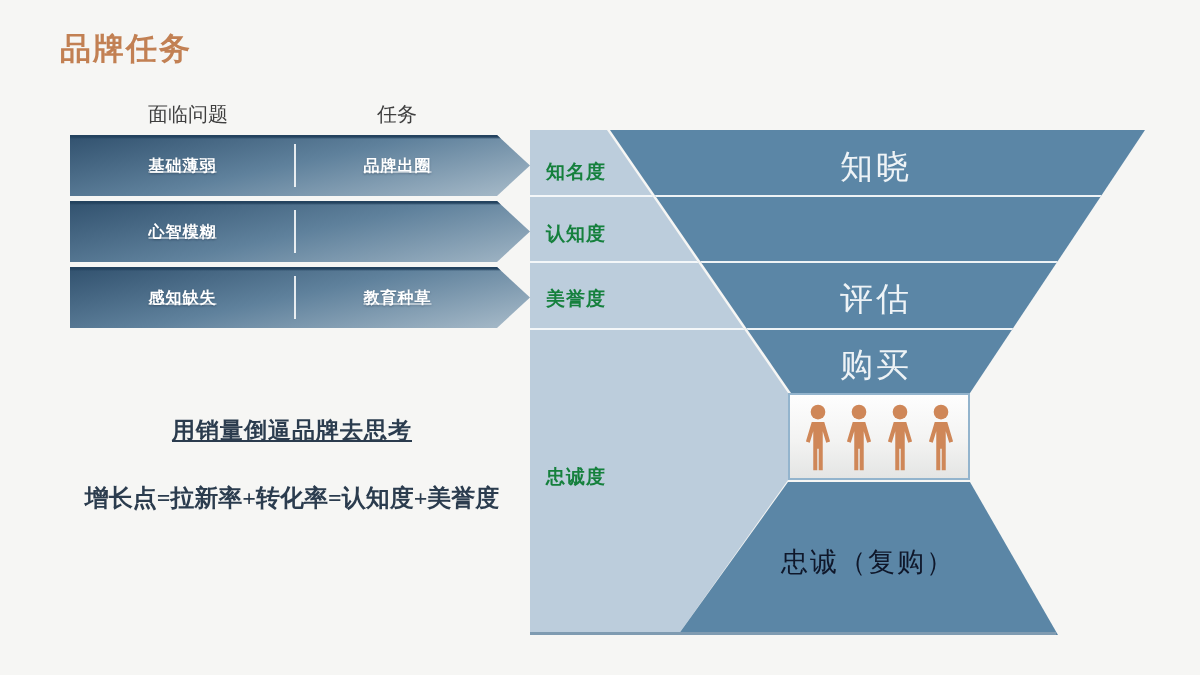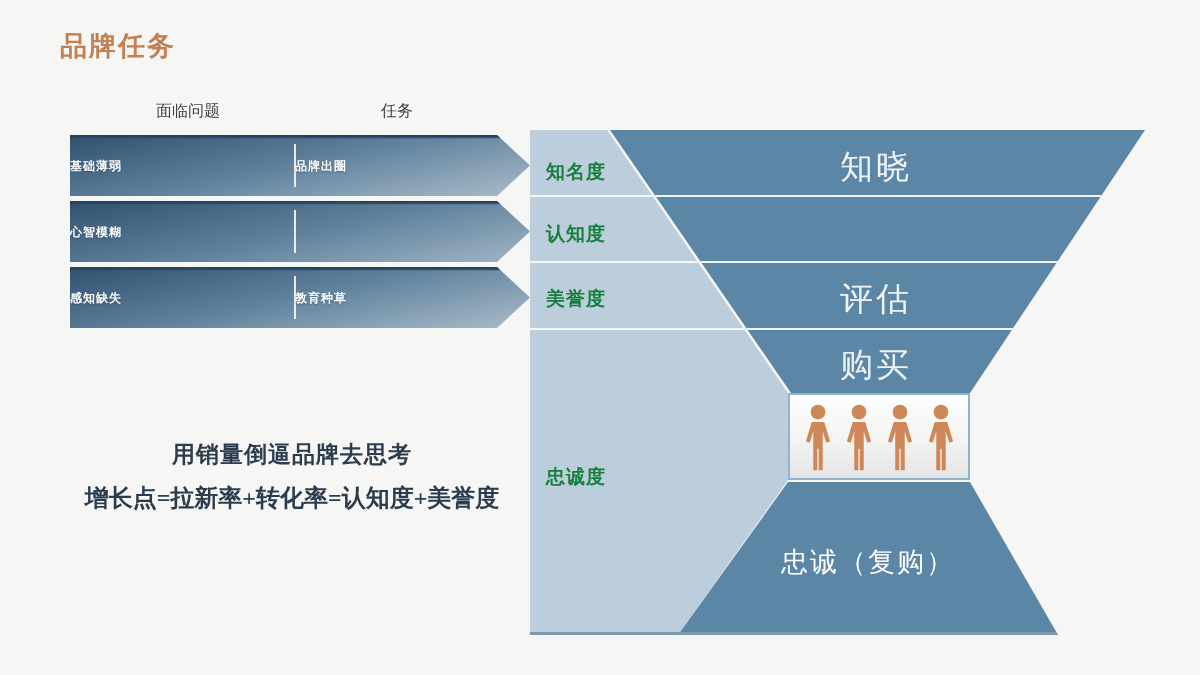--- a/index.html
+++ b/index.html
@@ -12,47 +12,47 @@
     width:1200px;height:675px;
     background:#f6f6f4;
     overflow:hidden;
   }
   .abs{position:absolute;}
 
   
   .title{
     left:60px;top:28px;
     font-family:"Liberation Serif","DejaVu Serif",serif;
-    font-weight:bold;font-size:27px;color:#c28053;
+    font-weight:bold;font-size:31px;color:#c28053;
     letter-spacing:2px;
   }
   .col-header{
-    top:101px;font-size:16px;color:#3f3f3f;text-align:center;
+    top:101px;font-size:20px;color:#3f3f3f;text-align:center;
   }
   .hdr-problems{left:138px;width:100px;}
   .hdr-tasks{left:357px;width:80px;}
   .hdr-funnel{left:790px;width:200px;}
 
   
   .arrow{
     left:70px;width:460px;height:61px;
     clip-path:polygon(0 0,427px 0,460px 30.5px,427px 61px,0 61px);
     background:
       linear-gradient(180deg,#24435f 0,#24435f 2px,rgba(36,67,95,0) 4px),
       linear-gradient(168deg,#31516e 0%,#5f819c 48%,#a9bcca 100%);
   }
   .arrow-1{top:135px;} .arrow-2{top:201px;padding-left:45px;} .arrow-3{top:267px;}
   .arrow .divider{
     position:absolute;left:224px;top:9px;bottom:9px;width:2px;
     background:rgba(255,255,255,.85);
   }
   .arrow .lbl{
     position:absolute;top:50%;transform:translateY(-50%);
-    color:#ffffff;font-weight:bold;font-size:12px;text-align:left;
-    letter-spacing:1px;text-shadow:0 1px 2px rgba(20,40,60,.35);
+    color:#ffffff;font-weight:bold;font-size:16px;text-align:center;
+    letter-spacing:1px;text-shadow:0 1px 2px rgba(20,40,60,.35);text-decoration:underline;
   }
   .arrow .lbl-problem{left:0;width:225px;}
   .arrow .lbl-task{left:225px;width:205px;}
 
   
   .light-panel{
     left:530px;top:130px;width:258px;height:505px;
     background:#bccddc;
     clip-path:polygon(0 0,77px 0,258px 263px,258px 350px,148px 505px,0 505px);
   }
@@ -90,33 +90,33 @@
   .person{width:34px;height:72px;display:block;}
 
   
   .funnel-bottom{
     left:678px;top:480px;width:380px;height:155px;
     background:#5b86a6;
     clip-path:polygon(110px 2px,292px 2px,380px 155px,0 155px);
   }
   .bottom-stage{
     position:absolute;left:0;width:100%;top:64px;text-align:center;
-    color:#ffffff;font-size:27px;letter-spacing:2px;
+    color:#0f172a;font-size:27px;letter-spacing:2px;
   }
   .base-line{
     left:530px;top:632px;width:526px;height:3px;background:#7f9bb1;
   }
 
   
   .note{
     left:82px;width:420px;text-align:center;
     font-family:"Liberation Serif","DejaVu Serif",serif;
     font-weight:bold;color:#2b3c4e;
   }
-  .note-1{top:439px;font-size:23px;letter-spacing:1px;}
+  .note-1{top:415px;font-size:23px;letter-spacing:1px;text-decoration:underline;}
   .note-2{top:482px;font-size:24px;}
 </style>
 </head>
 <body>
 
 <div class="slide">
 
   <div class="abs title">品牌任务</div>
   <div class="abs col-header hdr-problems">面临问题</div>
   <div class="abs col-header hdr-tasks">任务</div>

